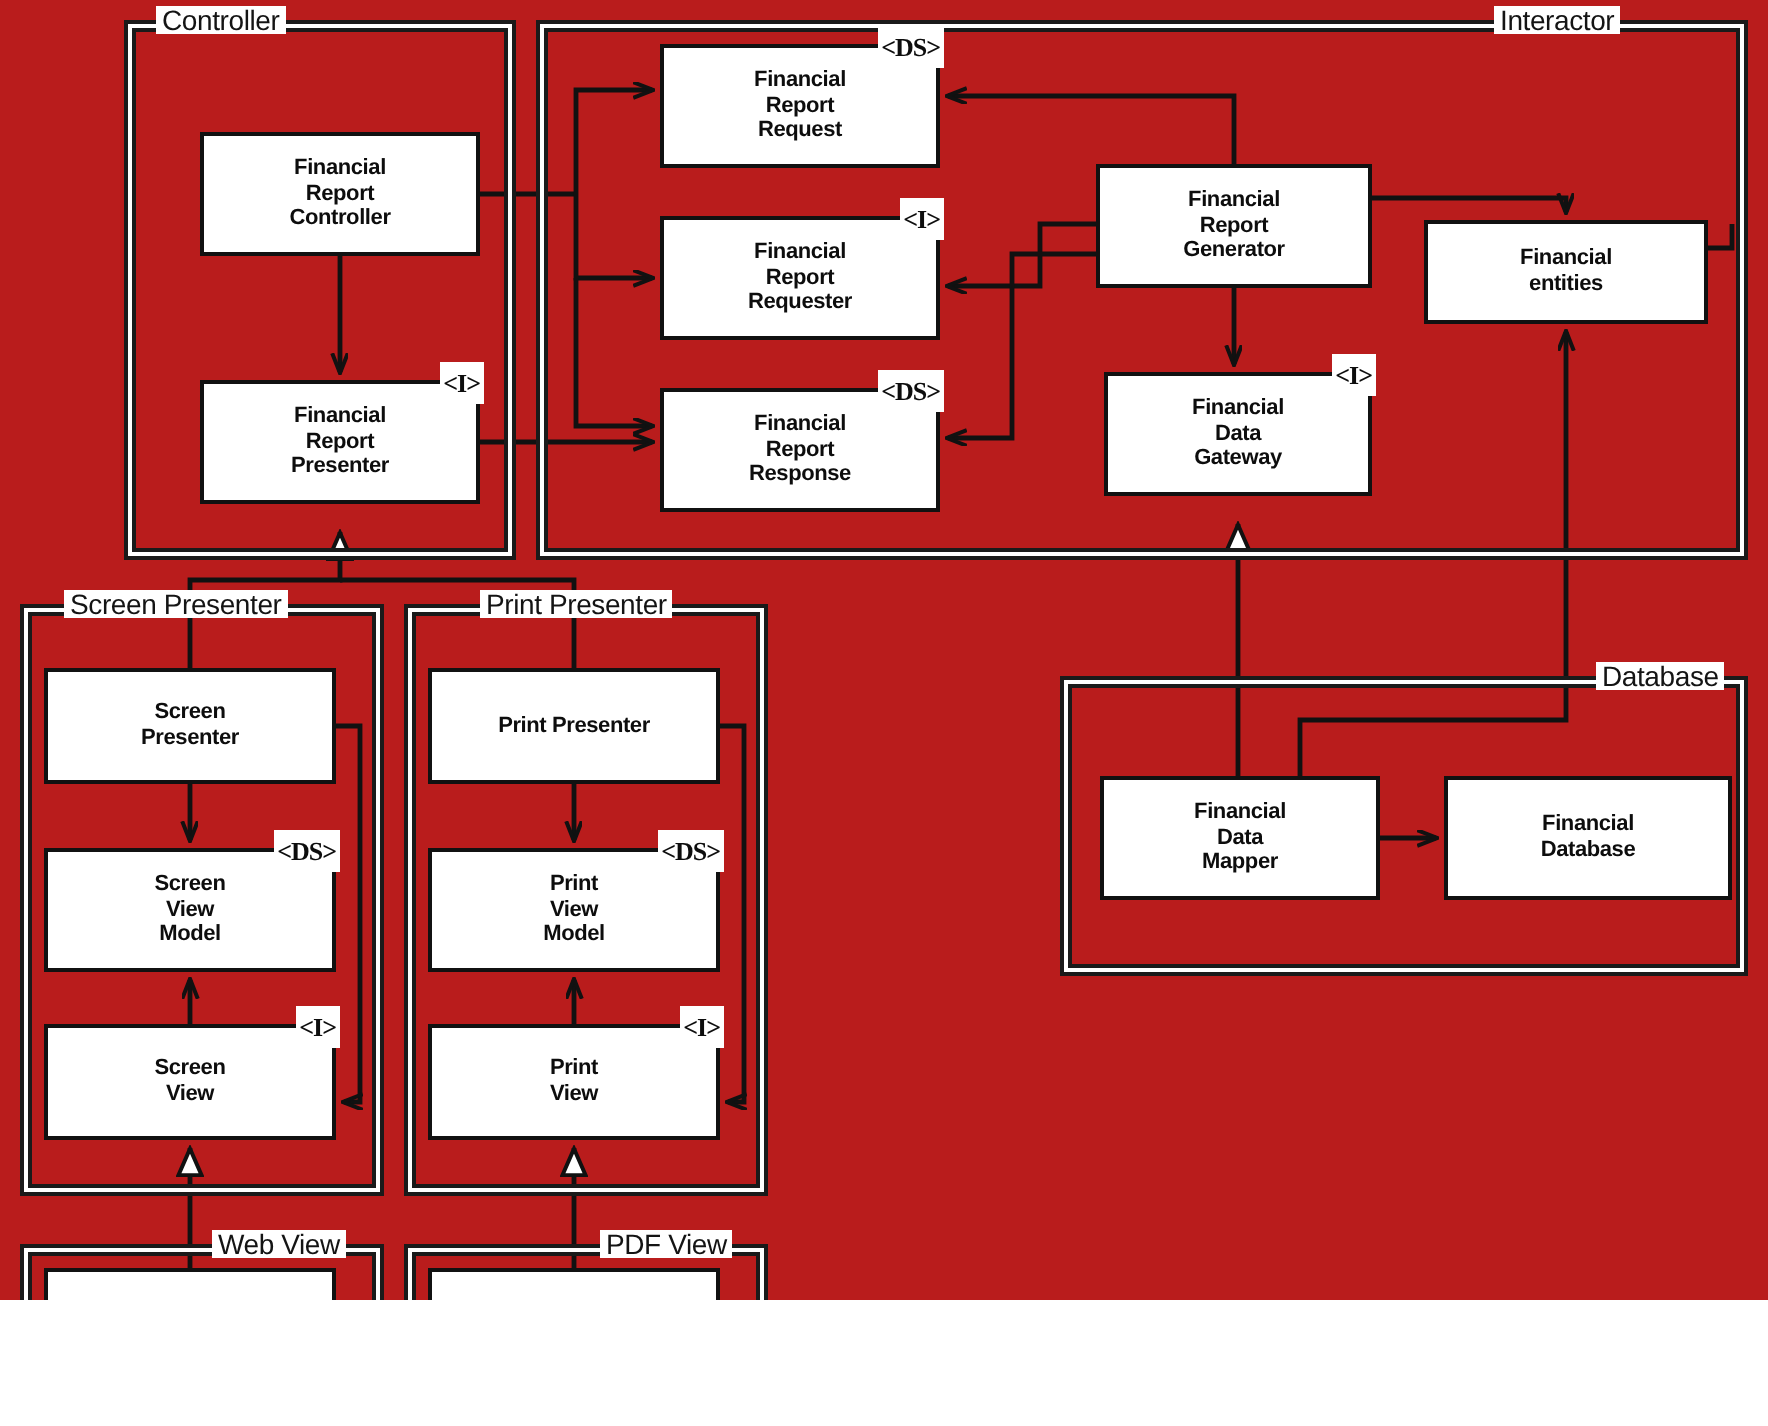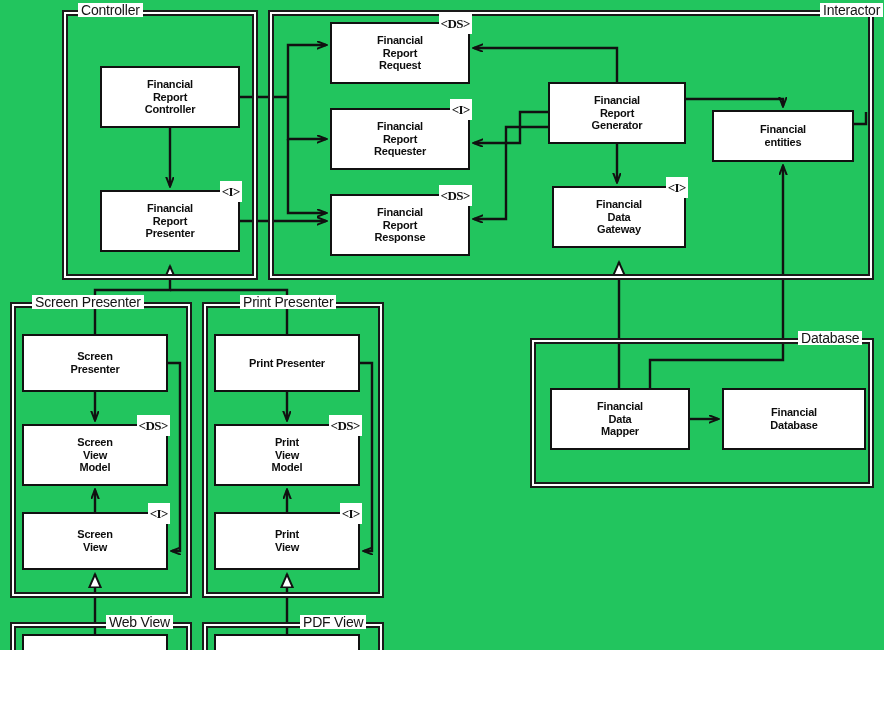--- a/index.html
+++ b/index.html
@@ -1,19 +1,19 @@
 <!DOCTYPE html>
 <html><head>
 <meta charset="utf-8">
 <style>
   html,body{margin:0;padding:0;background:#ffffff;}
   #stage{
     position:relative;
     width:884px;height:650px;
-    background:#22c55e;
+    background:#b91c1c;
     font-family:"Liberation Sans", sans-serif;
     overflow:hidden;
   }
   svg#wires{position:absolute;left:0;top:0;width:884px;height:713px;}
 
   
   .pkg{
     position:absolute;
     border:2px solid #1a1a1a;
     box-shadow:inset 0 0 0 2px #ffffff, inset 0 0 0 4px #1a1a1a;
@@ -138,21 +138,21 @@
       <path d="M95,634 L95,574" marker-end="url(#tri)"></path>
 
       <path d="M287,634 L287,574" marker-end="url(#tri)"></path>
     </g>
   </svg>
 
   <div class="pkg" style="left:62px;top:10px;width:196px;height:270px;"></div>
   <div class="pkg-label" style="left:78px;top:3px;">Controller</div>
 
   <div class="pkg" style="left:268px;top:10px;width:606px;height:270px;"></div>
-  <div class="pkg-label" style="left:820px;top:3px;text-align:center;">Interactor</div>
+  <div class="pkg-label" style="left:747px;top:3px;text-align:center;">Interactor</div>
 
   <div class="pkg" style="left:10px;top:302px;width:182px;height:296px;"></div>
   <div class="pkg-label" style="left:32px;top:295px;">Screen Presenter</div>
 
   <div class="pkg" style="left:202px;top:302px;width:182px;height:296px;"></div>
   <div class="pkg-label" style="left:240px;top:295px;">Print Presenter</div>
 
   <div class="pkg" style="left:10px;top:622px;width:182px;height:82px;"></div>
   <div class="pkg-label" style="left:106px;top:615px;">Web View</div>
 

